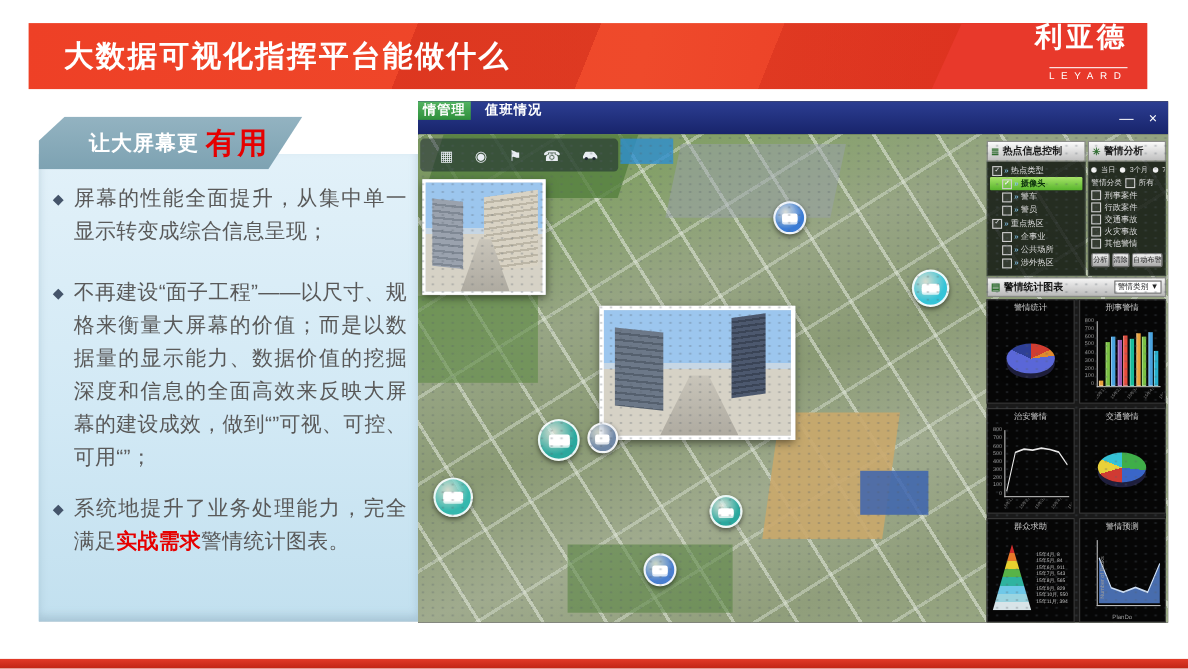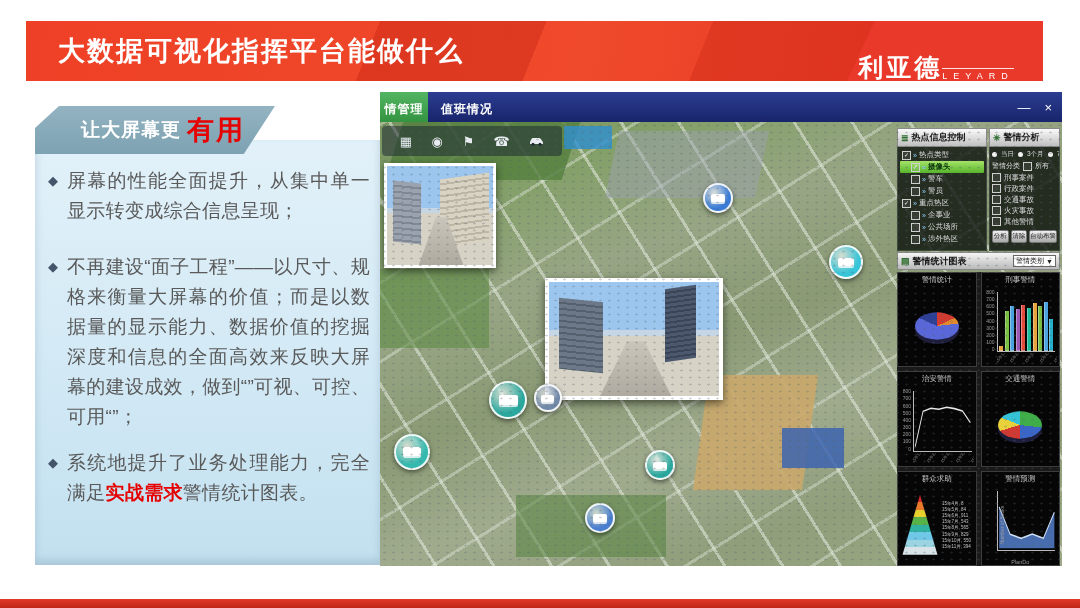--- a/index.html
+++ b/index.html
@@ -6,21 +6,21 @@
   body{font-family:"Liberation Sans", sans-serif;}
   .slide{position:relative;width:1080px;height:608px;background:#fff;overflow:hidden;}
 
   
   .header-band{position:absolute;left:26px;top:21px;width:1017px;height:60px;
     background:linear-gradient(100deg,#ee4026 0%,#ef4a2b 55%,#e63322 100%);overflow:hidden;}
   .header-band::before{content:"";position:absolute;inset:0;
     background:linear-gradient(112deg,transparent 34%,rgba(190,28,16,.35) 34%,rgba(190,28,16,.35) 50%,transparent 50%,transparent 66%,rgba(190,28,16,.28) 66%,rgba(190,28,16,.28) 84%,transparent 84%);}
   .page-title{position:absolute;left:32px;top:0;line-height:60px;color:#fff;font-size:27px;font-weight:bold;letter-spacing:2px;}
   .logo-block{position:absolute;right:0;top:0;bottom:0;width:196px;background:#e8392b;
-    clip-path:polygon(14% 0,100% 0,100% 100%,0 100%);display:flex;flex-direction:row;align-items:flex-end;justify-content:center;padding-right:18px;box-sizing:border-box;}
+    clip-path:polygon(14% 0,100% 0,100% 100%,0 100%);display:flex;flex-direction:column;align-items:flex-end;justify-content:flex-start;padding-right:18px;box-sizing:border-box;}
   .logo-name{color:#fff;font-size:25px;font-weight:bold;letter-spacing:3px;line-height:1.1;}
   .logo-sub{color:#fff;font-size:9px;letter-spacing:6px;border-top:1px solid rgba(255,255,255,.85);padding-top:2px;margin-top:12px;}
 
   
   .left-panel{position:absolute;left:35px;top:140px;width:345px;height:425px;
     background:linear-gradient(#e2f1f9 0%,#d2e9f5 55%,#c2e0ef 100%);
     box-shadow:inset 0 -5px 8px rgba(120,150,170,.35);}
   .banner{position:absolute;left:35px;top:106px;width:240px;height:48px;
     background:linear-gradient(#93b3c1,#7da2b2);
     clip-path:polygon(0 46%,10% 0,100% 0,87% 100%,0 100%);
@@ -31,21 +31,21 @@
   .bullet{display:flex;margin-bottom:26px;}
   .bullet.b2{margin-bottom:16px;}
   .bullet.b3{margin-bottom:0;}
   .diamond{color:#44546a;font-size:13px;line-height:30px;margin-right:9px;flex:none;}
   .btext{font-size:19px;line-height:30px;color:#595959;letter-spacing:.3px;text-align:justify;}
   .redspan{color:#e60000;font-weight:bold;}
 
   
   .app{position:absolute;left:380px;top:92px;width:682px;height:474px;overflow:hidden;background:#222;}
   .app-topbar{position:absolute;left:0;top:0;right:0;height:30px;background:linear-gradient(#2c3e92,#18246b);}
-  .tab{position:absolute;top:0;height:34px;display:flex;align-items:center;justify-content:center;color:#fff;font-size:12px;font-weight:bold;letter-spacing:1px;}
+  .tab{position:absolute;top:0;height:17px;display:flex;align-items:center;justify-content:center;color:#fff;font-size:12px;font-weight:bold;letter-spacing:1px;}
   .tab-active{left:0;width:48px;background:linear-gradient(#53b461,#2f8f3c);}
   .tab-plain{left:52px;width:70px;}
   .win-controls{position:absolute;right:10px;top:0;height:30px;display:flex;align-items:center;gap:14px;color:#fff;font-size:13px;}
   .win-btn{cursor:default;line-height:1;}
 
   
   .map{position:absolute;left:0;top:30px;width:682px;height:444px;overflow:hidden;
     background:linear-gradient(160deg,#79945f 0%,#84a069 16%,#97a584 32%,#8a9a74 48%,#a0ab8e 64%,#909e7b 80%,#9cab86 100%);}
   .map::before{content:"";position:absolute;inset:0;pointer-events:none;
     background:repeating-linear-gradient(58deg,transparent 0 46px,rgba(228,234,222,.55) 46px 49px),

